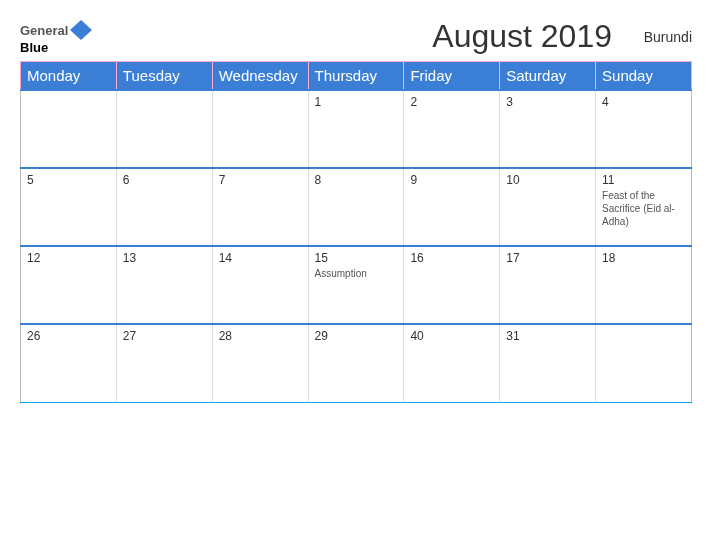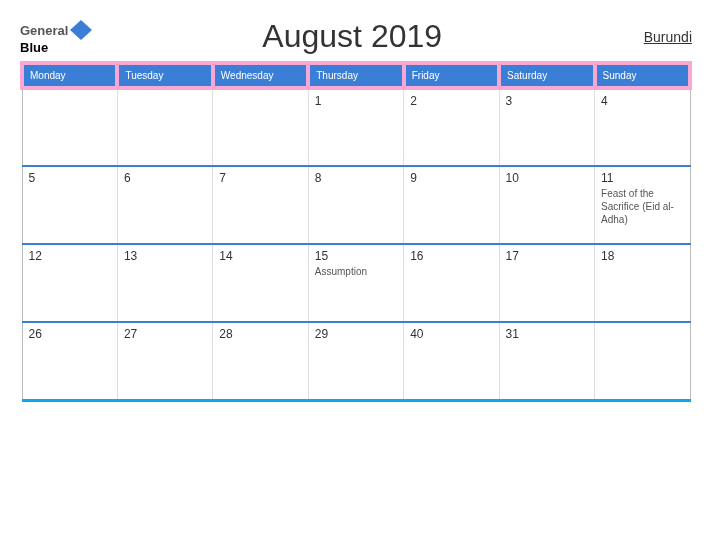--- a/index.html
+++ b/index.html
@@ -46,45 +46,44 @@
       width: 22px;
       height: 22px;
       margin-left: 2px;
     }
 
     .title {
       font-size: 32px;
       font-weight: normal;
       color: #333;
       flex: 1;
-      text-align: center;
+      text-align: right;
     }
 
     .country {
       font-size: 14px;
       color: #333;
       min-width: 80px;
       text-align: right;
-      text-decoration: underline;
     }
 
     .calendar {
       width: 100%;
       border-collapse: collapse;
       table-layout: fixed;
     }
 
     .calendar thead tr th {
       background-color: #3a7fd5;
       color: #fff;
-      font-size: 10px;
+      font-size: 15px;
       font-weight: normal;
       padding: 5px 6px;
       text-align: left;
-      border: 4px solid #f9a8d4;
+      border: 1px solid #f9a8d4;
     }
 
     .calendar tbody tr td {
       border-top: 2px solid #3a7fd5;
       border-left: 1px solid #ddd;
       border-right: 1px solid #ddd;
       border-bottom: none;
       vertical-align: top;
       padding: 4px 6px;
       height: 78px;
@@ -94,21 +93,21 @@
     }
 
     .calendar tbody tr td:first-child {
       border-left: 1px solid #bbb;
     }
     .calendar tbody tr td:last-child {
       border-right: 1px solid #bbb;
     }
 
     .calendar tbody tr:last-child td {
-      border-bottom: 3px solid #0ea5e9;
+      border-bottom: 1px solid #0ea5e9;
     }
 
     .day-number {
       font-size: 12px;
       color: #333;
       display: block;
       margin-bottom: 2px;
     }
 
     .holiday {

